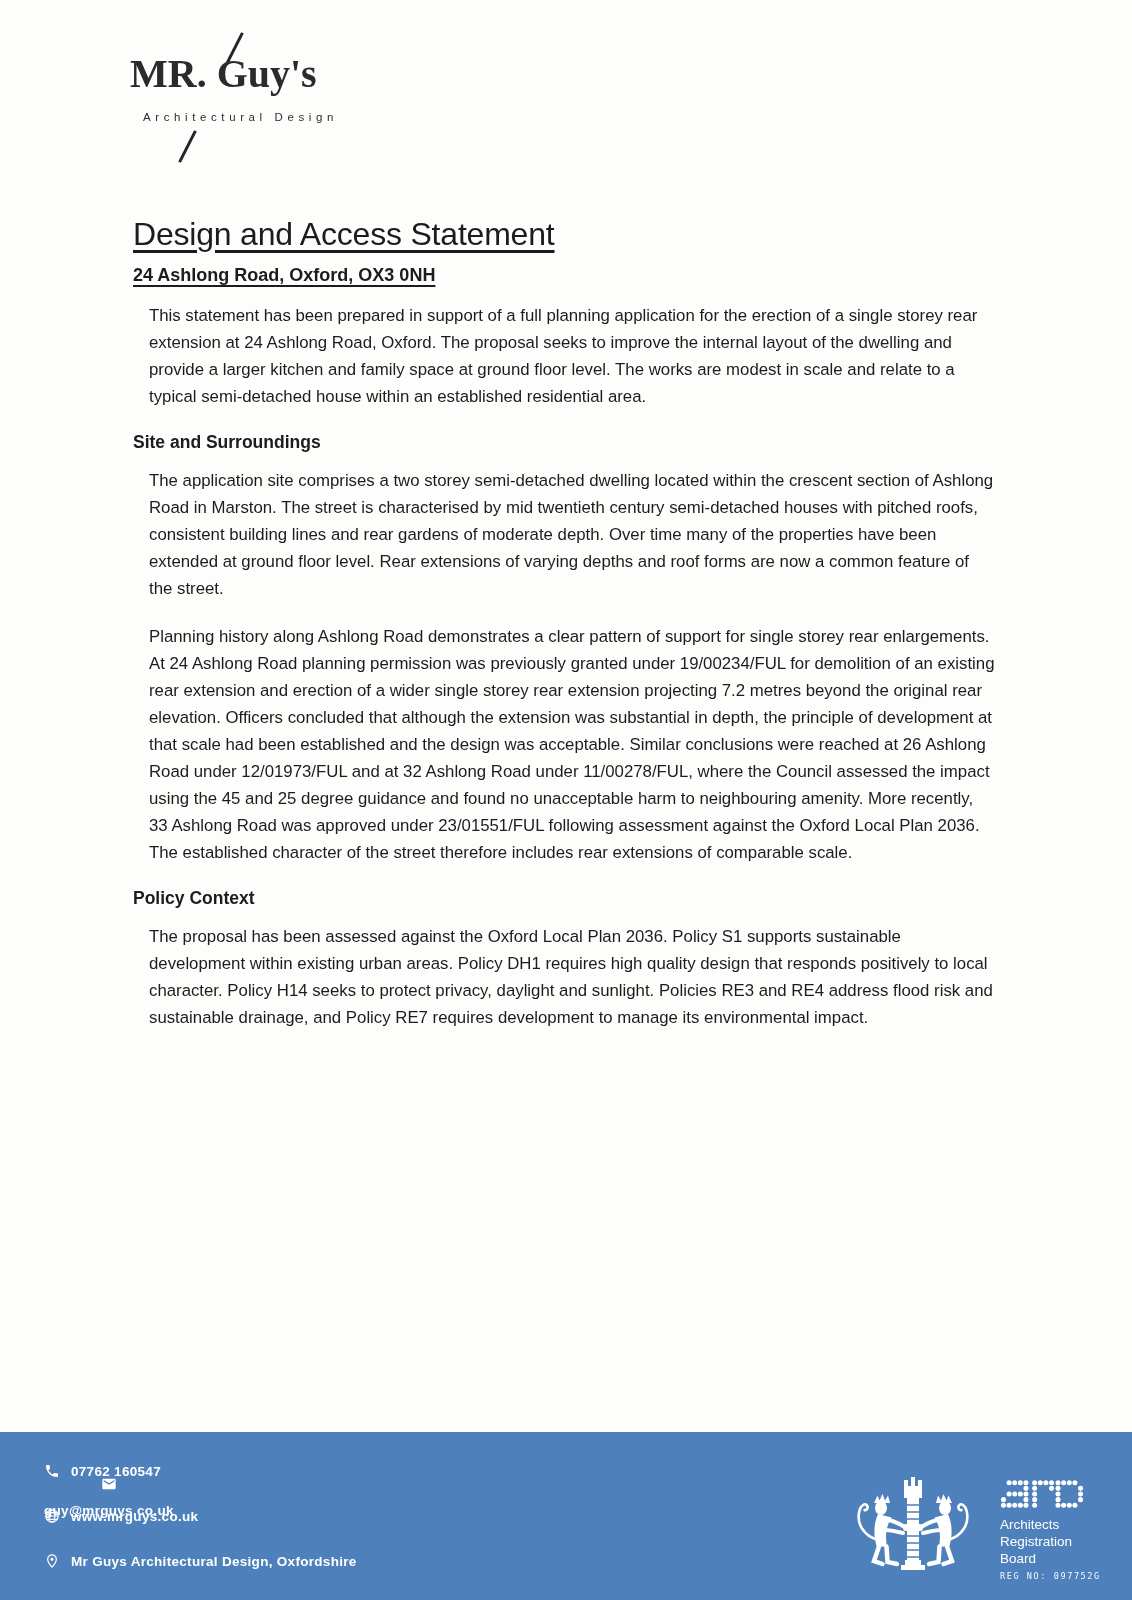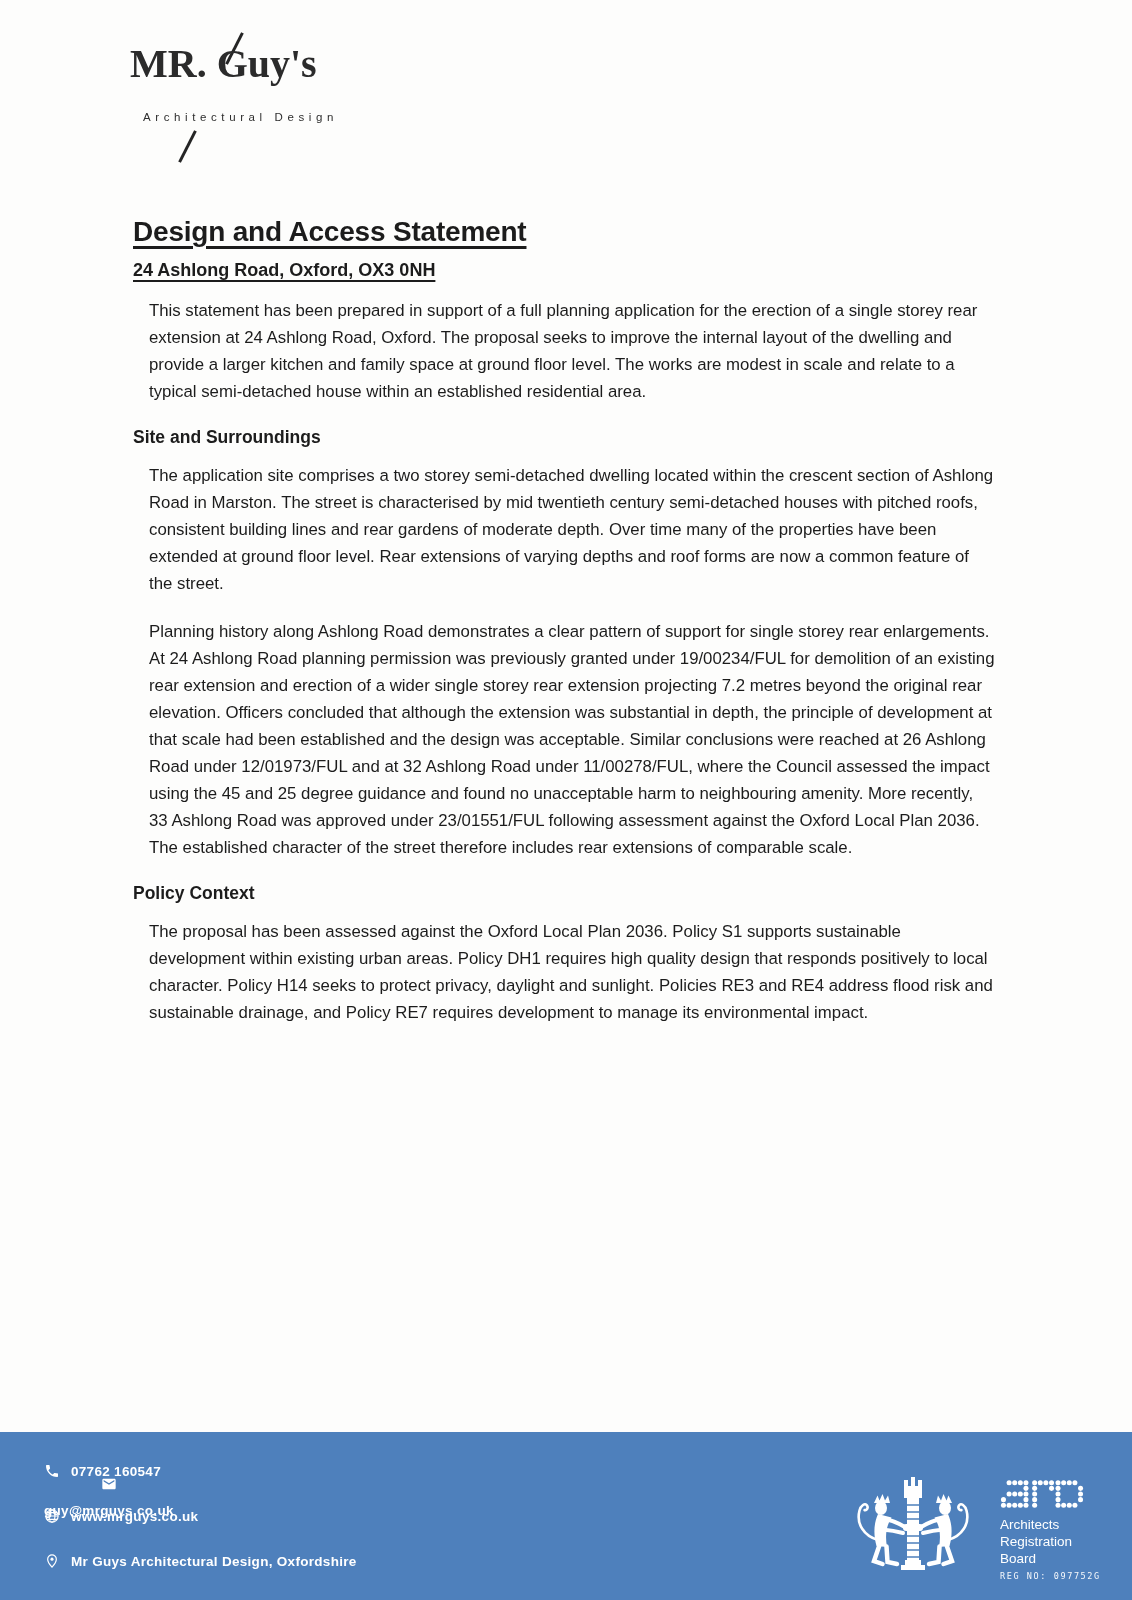--- a/index.html
+++ b/index.html
@@ -13,35 +13,35 @@
     font-family: "Liberation Sans", sans-serif;
     color: #1c1c1c;
   }
 
   
   .logo-block { position: absolute; left: 130px; top: 30px; width: 200px; height: 140px; }
   .slash { position: absolute; width: 3px; height: 35px; background: #252525; transform: rotate(27deg); }
   .slash-top { left: 103px; top: 1px; }
   .slash-bottom { left: 56px; top: 99px; }
   .logo-name {
-    position: absolute; left: 0; top: 14px;
+    position: absolute; left: 0; top: 24px;
     font-family: "Liberation Serif", "DejaVu Serif", serif;
     font-weight: 700; font-size: 40px; line-height: 1; color: #2b2b2b;
     white-space: nowrap;
   }
   .logo-tagline {
     position: absolute; left: 13px; top: 81px;
     font-size: 11.5px; letter-spacing: 4.6px; color: #2e2e2e; white-space: nowrap;
   }
 
   
   .content { position: absolute; left: 133px; top: 216px; width: 862px; }
   .doc-title {
     margin: 0 0 12px 0;
-    font-size: 28px; font-weight: 700; letter-spacing: -0.2px;
+    font-size: 32px; font-weight: 400; letter-spacing: -0.2px;
     text-decoration: underline; text-decoration-thickness: 2.5px; text-underline-offset: 5px;
   }
   .doc-subtitle {
     margin: 0 0 16px 0;
     font-size: 18px; font-weight: 700;
     text-decoration: underline; text-decoration-thickness: 1.6px; text-underline-offset: 4px;
   }
   .section-heading { margin: 22px 0 14px 0; font-size: 17.5px; font-weight: 700; }
   .para { margin: 0 0 21px 16px; font-size: 16.8px; line-height: 27px; }
 

